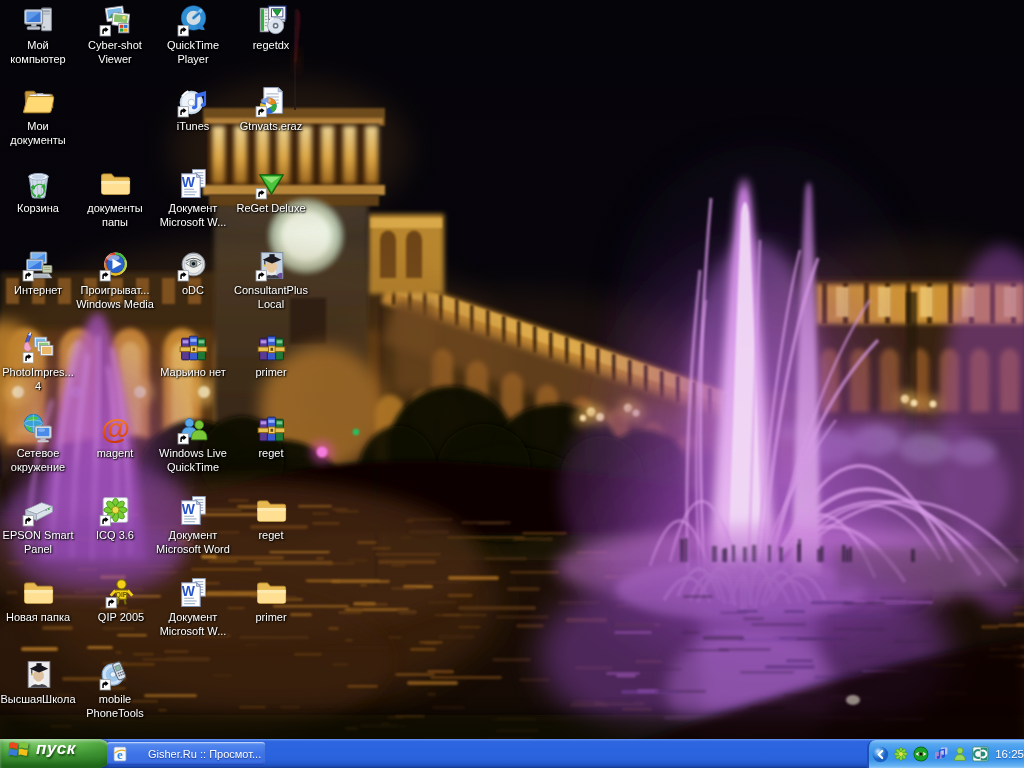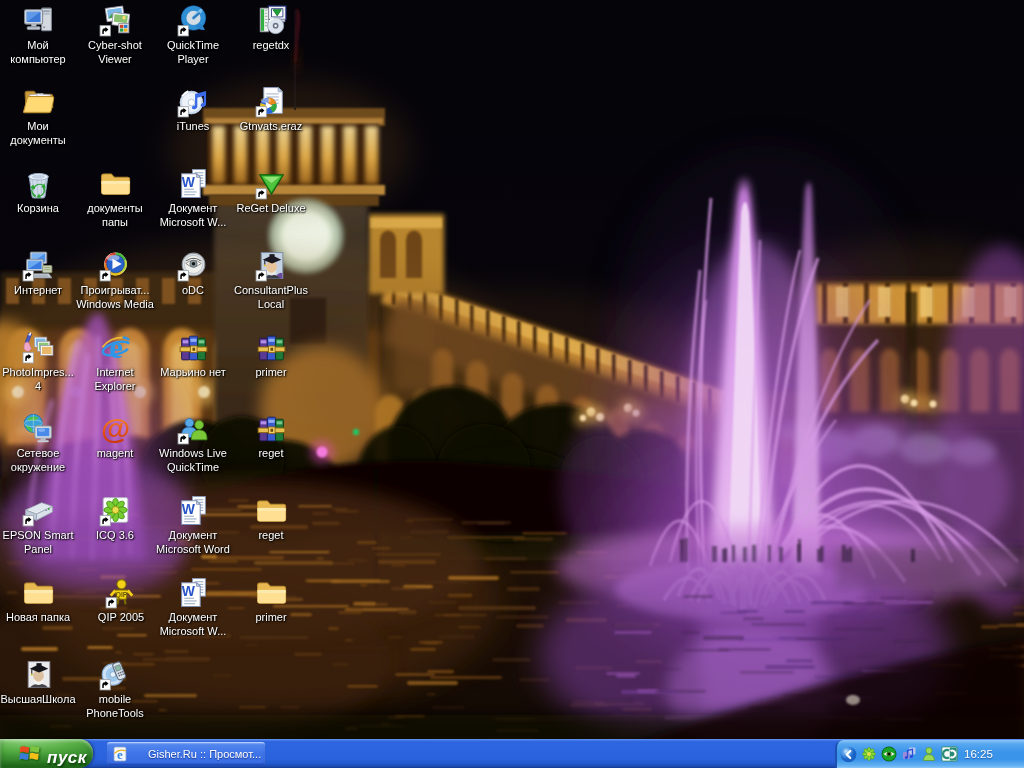--- a/index.html
+++ b/index.html
@@ -3,32 +3,32 @@
 <style>
 *{margin:0;padding:0;box-sizing:border-box}
 html,body{width:1024px;height:768px;overflow:hidden;background:#000;font-family:"Liberation Sans",sans-serif}
 #wrap{position:relative;width:1024px;height:768px}
 #bg{position:absolute;left:0;top:0}
 .ic{position:absolute;width:92px;text-align:center;z-index:2}
 .ic svg{display:block;margin:0 auto}
 .lb{margin-top:2px;font-size:11px;line-height:13.5px;color:#fff;text-shadow:1px 1px 1.5px #000,0 0 3px #000}
 #taskbar{position:absolute;left:0;top:739px;width:1024px;height:29px;z-index:5;
  background:linear-gradient(180deg,#6a9cf5 0,#4a7ce8 4%,#2e66e0 9%,#2a64de 42%,#2a62dc 70%,#2259cc 85%,#1c4cb4 94%,#15398f 100%)}
-#startbtn{position:absolute;left:0;top:0;width:93px;height:29px;border-radius:0 14px 14px 0;
+#startbtn{position:absolute;left:0;top:0;width:112px;height:29px;border-radius:0 14px 14px 0;
  background:radial-gradient(ellipse 120% 90% at 30% 0%,#90d381 0,#57ae45 45%,#3d9232 70%,#2e7d26 100%);
  box-shadow:inset 0 2px 3px rgba(255,255,255,.45),inset 0 -4px 6px rgba(0,60,0,.45),1px 0 3px rgba(0,0,30,.5);
- display:flex;align-items:flex-end;padding-left:19px}
+ display:flex;align-items:flex-start;padding-left:8px}
 .stxt{color:#fff;font-size:17px;font-weight:bold;font-style:italic;margin-left:5px;text-shadow:1px 2px 2px rgba(0,40,0,.7);letter-spacing:0.5px}
 .flag svg{filter:drop-shadow(1px 1px 1px rgba(0,40,0,.6))}
 #taskbtn{position:absolute;left:107px;top:3px;width:158px;height:23px;border-radius:3px;
  background:linear-gradient(180deg,#8ab2f8 0,#5286ee 12%,#3e74e8 50%,#3a6ee4 88%,#2a5cd4 100%);
  box-shadow:inset 0 1px 1px rgba(255,255,255,.5),inset 0 -1px 2px rgba(0,0,80,.3);
  display:flex;align-items:center;padding-left:5px;color:#fff;font-size:11px;white-space:nowrap}
 #taskbtn span{margin-left:20px;text-shadow:0 1px 1px rgba(0,0,60,.5)}
-#tray{position:absolute;right:0;top:1px;height:28px;width:189px;
+#tray{position:absolute;right:0;top:1px;height:28px;width:157px;
  background:linear-gradient(180deg,#8ec6f8 0,#57a7f0 14%,#3a94ea 45%,#3a94ea 70%,#65b2f2 92%,#8ec6f8 100%);
  border-left:2px solid #1d50b0;border-radius:8px 0 0 0;
  display:flex;align-items:center;padding-left:2px}
 #clock{color:#fff;font-size:11.5px;margin-left:4px;text-shadow:0 1px 1px rgba(0,0,60,.4)}
 </style></head>
 <body>
 <div id="wrap">
 <svg id="bg" width="1024" height="768" viewBox="0 0 1024 768">
 <defs>
 <filter id="f1" x="-60%" y="-60%" width="220%" height="220%">
@@ -1068,29 +1068,20 @@
     </div>
 <div class="ic" style="left:-8px;top:331px">
       <svg width="33" height="33">
         <use href="#i-photo"></use>
       </svg>
       <div class="lb">
         <div>PhotoImpres...</div>
         <div>4</div>
       </div>
     </div>
-<div class="ic" style="left:69px;top:331px">
-      <svg width="33" height="33">
-        <use href="#i-ie"></use>
-      </svg>
-      <div class="lb">
-        <div>Internet</div>
-        <div>Explorer</div>
-      </div>
-    </div>
 <div class="ic" style="left:147px;top:331px">
       <svg width="33" height="33">
         <use href="#i-rar"></use>
       </svg>
       <div class="lb">
         <div>Марьино нет</div>
       </div>
     </div>
 <div class="ic" style="left:225px;top:331px">
       <svg width="33" height="33">

